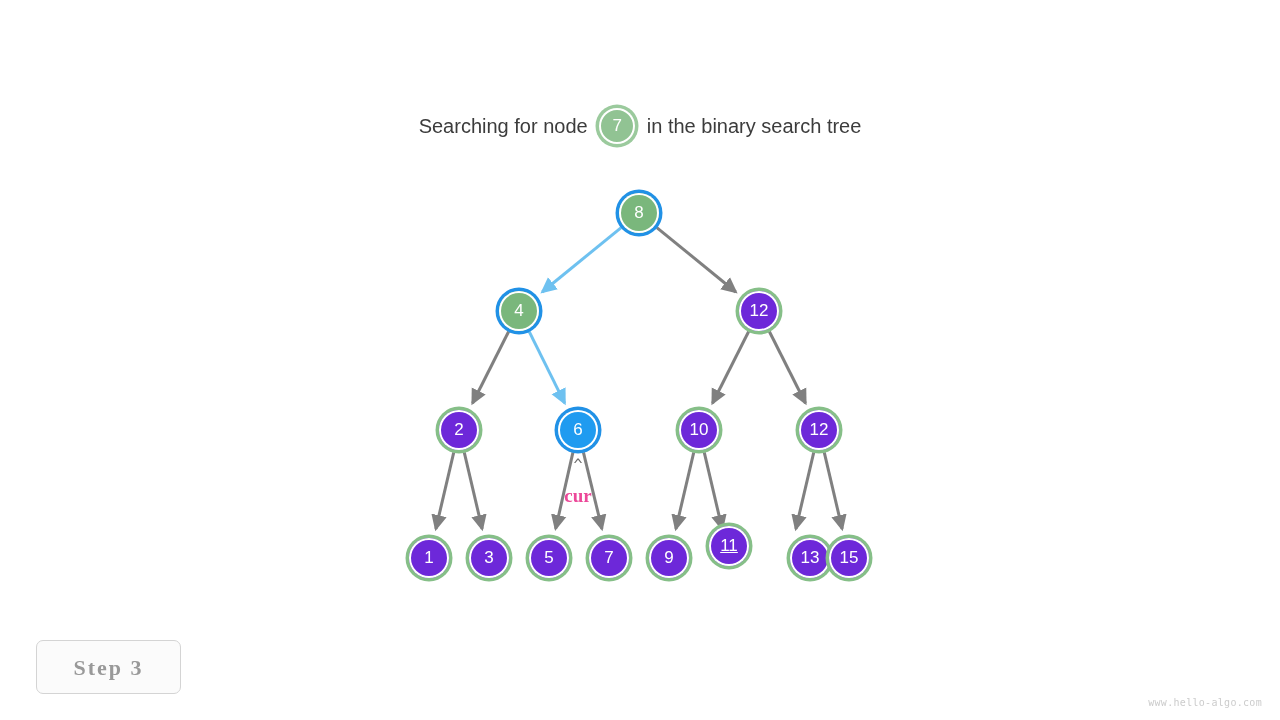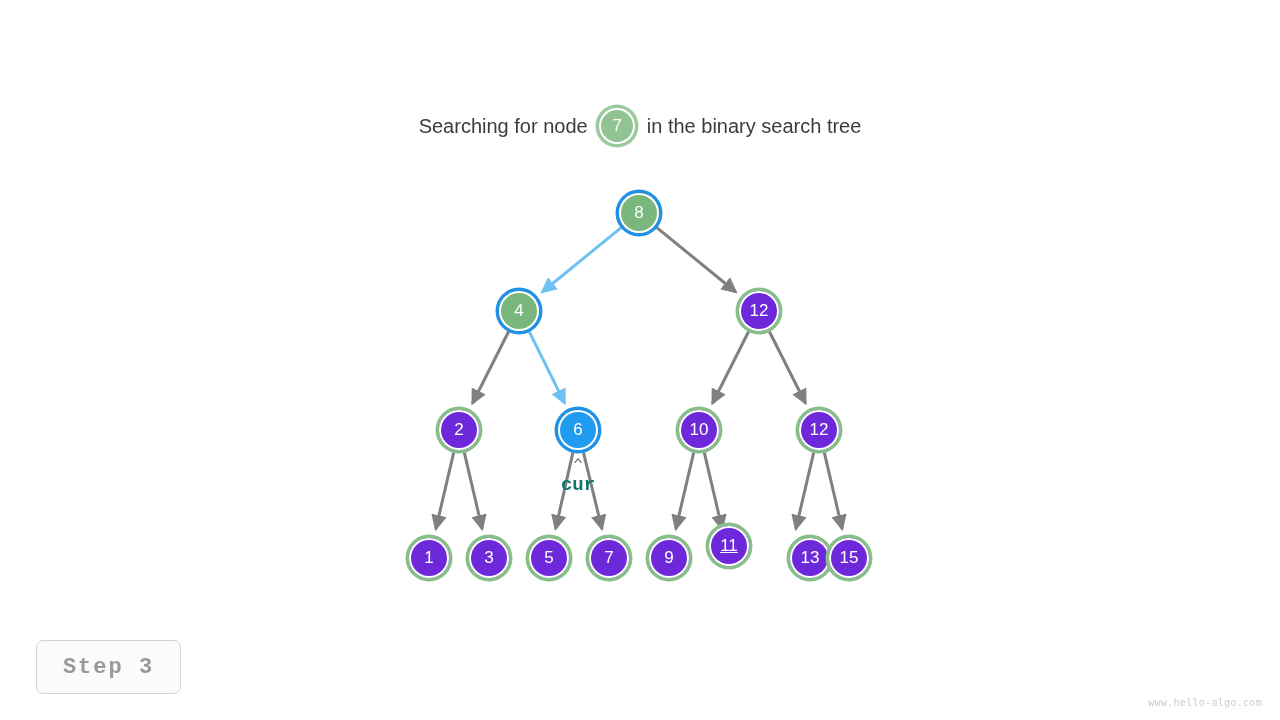--- a/index.html
+++ b/index.html
@@ -90,39 +90,40 @@
     width: 80px;
   }
   #cur-caret {
     font-family: "DejaVu Sans Mono", monospace;
     font-size: 15px;
     color: #6b6b6b;
     line-height: 14px;
     height: 14px;
   }
   #cur-label {
-    font-family: Liberation Mono, monospace;
+    font-family: Liberation Serif, serif;
     font-size: 19px;
     font-weight: bold;
-    color: #0f766e;
+    color: #ec4899;
     line-height: 26px;
+    margin-top: 11px;
   }
 
   
   #step-badge {
     position: absolute;
     left: 36px;
     top: 640px;
     width: 145px;
     height: 54px;
     border: 1px solid #d4d4d4;
     border-radius: 7px;
     background: #fbfbfb;
     color: #999999;
-    font-family: Liberation Mono, monospace;
+    font-family: Liberation Serif, serif;
     font-size: 22px;
     font-weight: bold;
     letter-spacing: 2px;
     line-height: 54px;
     text-align: center;
     box-sizing: border-box;
   }
 
   
   #watermark {

